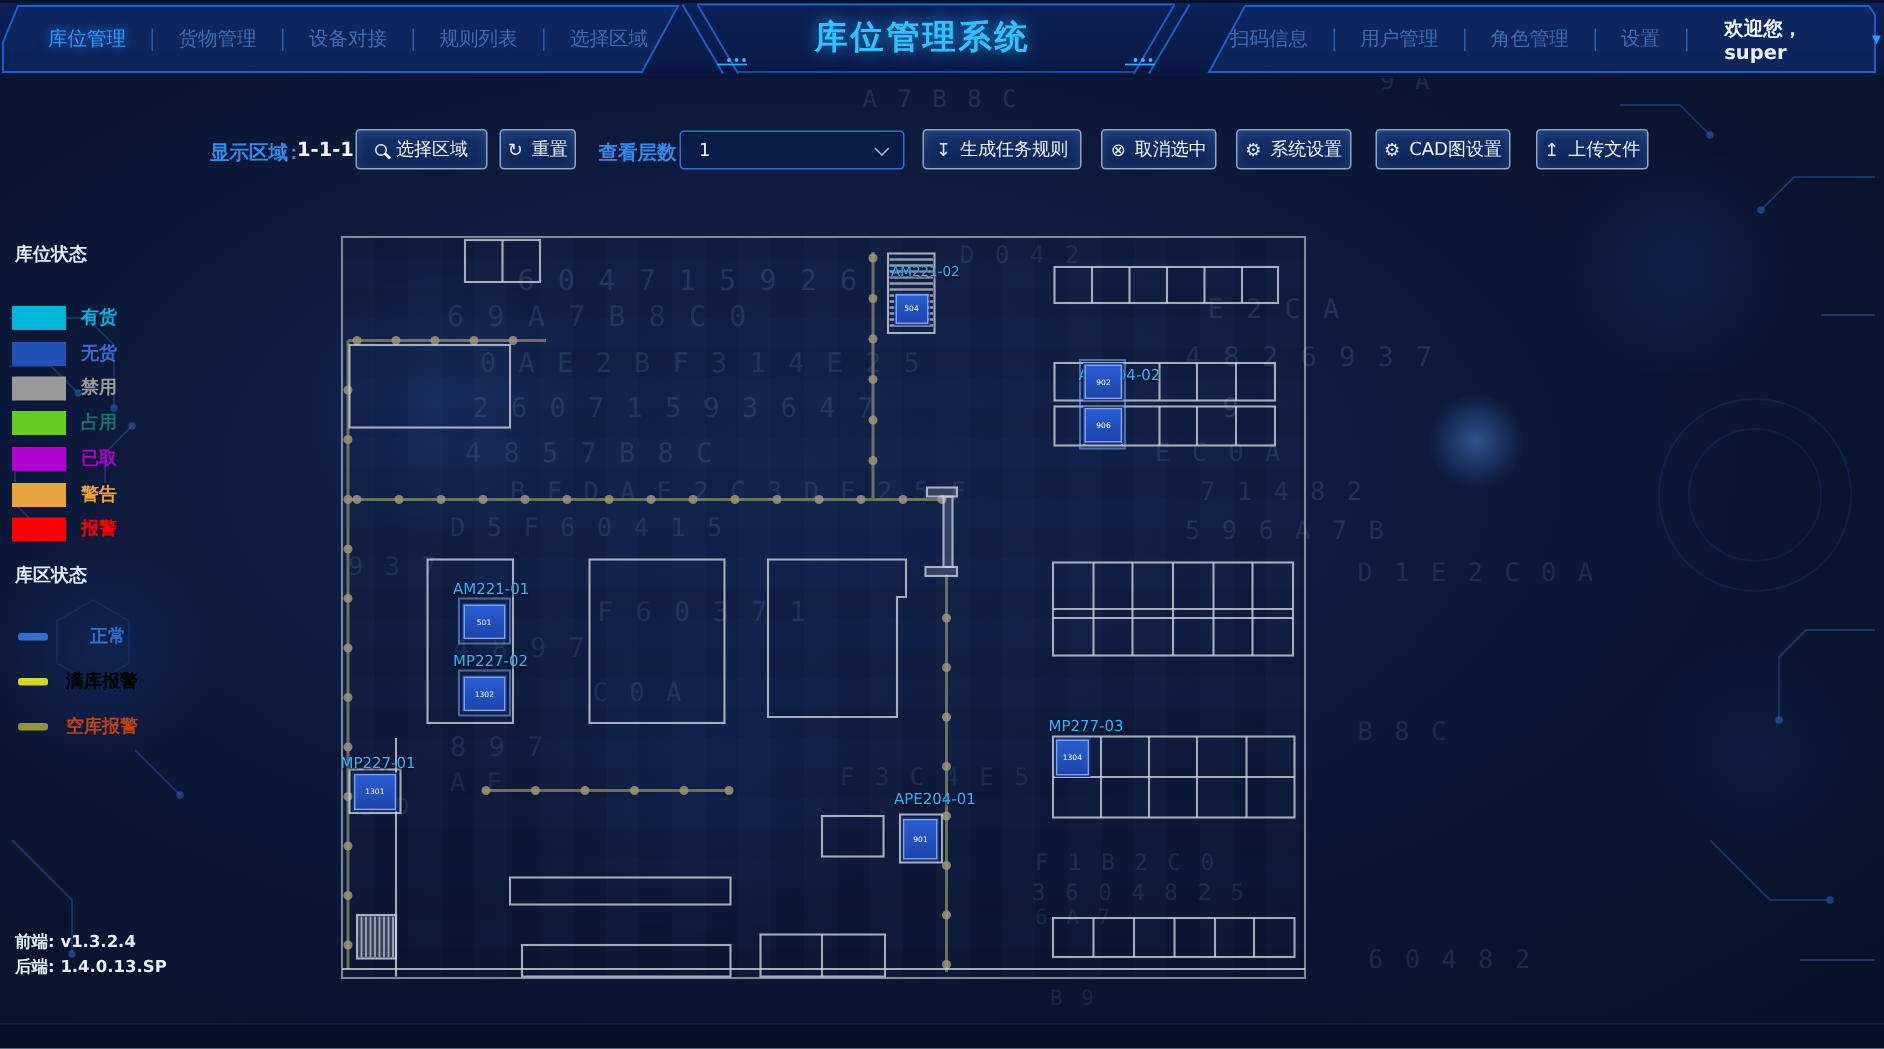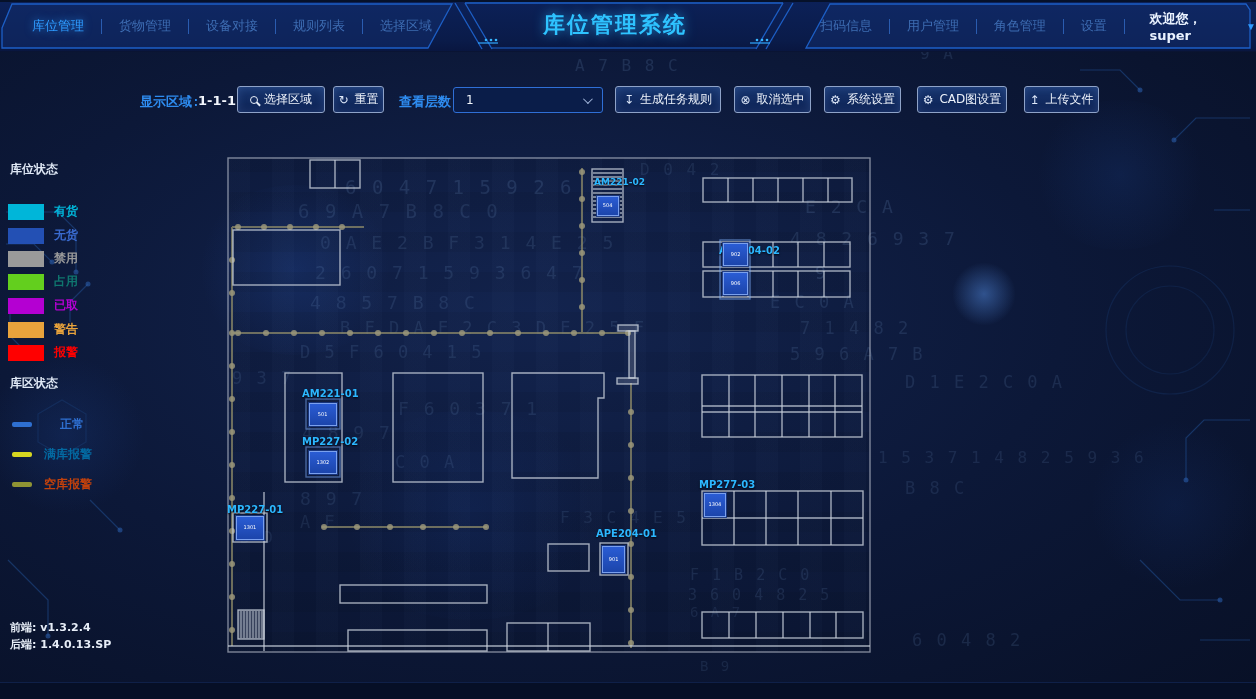--- a/index.html
+++ b/index.html
@@ -77,21 +77,21 @@
   #layer-select .val { font-size:12px; color:#f2f6fc; flex:1; }
   .chev { width:7px; height:7px; border-right:1.5px solid #9fb4d8; border-bottom:1.5px solid #9fb4d8; transform:rotate(45deg) translateY(-2px); }
   
   .panel-title { position:absolute; left:10px; font-size:12px; font-weight:bold; color:#dfe8f5; z-index:5; }
   .sw-row { position:absolute; left:8px; z-index:5; display:flex; align-items:center; }
   .sw-box { width:36px; height:16px; margin-right:10px; }
   .sw-line { width:20px; height:5px; border-radius:2px; margin-right:12px; }
   .sw-label { font-size:12px; font-weight:bold; white-space:nowrap; }
   
   .unit-label {
-    position:absolute; font-size:10px; font-weight:bold; color:#2cb7ff;
+    position:absolute; font-size:10px; font-weight:normal; color:#2cb7ff;
     white-space:nowrap; z-index:6; text-shadow:0 1px 2px rgba(0,0,0,.8); cursor:default;
   }
   .unit-cell {
     position:absolute; z-index:6; cursor:pointer;
     background:linear-gradient(180deg,#2a5cd4,#1c45ab);
     border:1px solid #7aa0ee; box-shadow:0 0 0 1px rgba(25,55,130,.9);
     display:flex; align-items:center; justify-content:center;
   }
   .unit-cell span { font-size:7px; transform:scale(.72); color:#fff; letter-spacing:0; }
   
@@ -125,21 +125,20 @@
     <span style="left: 310px; top: 292px; font-size: 18px; opacity: 0.14;">4 8   5     7     B 8     C</span>
     <span style="left: 770px; top: 292px; font-size: 17px; opacity: 0.15;">E   C 0 A</span>
     <span style="left: 340px; top: 318px; font-size: 17px; opacity: 0.15;">B F   D   A E 2 C   3 D   E 2 5 F</span>
     <span style="left: 800px; top: 318px; font-size: 17px; opacity: 0.15;">7 1 4 8 2</span>
     <span style="left: 300px; top: 342px; font-size: 17px; opacity: 0.14;">D   5 F 6 0 4   1 5</span>
     <span style="left: 790px; top: 344px; font-size: 17px; opacity: 0.15;">5 9   6   A 7   B</span>
     <span style="left: 232px; top: 368px; font-size: 17px; opacity: 0.13;">9 3 7</span>
     <span style="left: 905px; top: 372px; font-size: 17px; opacity: 0.14;">D 1   E 2 C 0 A</span>
     <span style="left: 398px; top: 398px; font-size: 18px; opacity: 0.14;">F   6 0 3 7 1</span>
     <span style="left: 302px; top: 422px; font-size: 18px; opacity: 0.13;">4 8     9   7</span>
-    <span style="left: 878px; top: 448px; font-size: 16px; opacity: 0.13;">1 5   3 7 1 4 8 2 5 9 3 6</span>
     <span style="left: 395px; top: 452px; font-size: 17px; opacity: 0.13;">C 0 A</span>
     <span style="left: 300px; top: 488px; font-size: 18px; opacity: 0.13;">8     9     7</span>
     <span style="left: 905px; top: 478px; font-size: 17px; opacity: 0.13;">B 8   C</span>
     <span style="left: 300px; top: 512px; font-size: 17px; opacity: 0.12;">A E</span>
     <span style="left: 240px; top: 528px; font-size: 16px; opacity: 0.12;">3 D</span>
     <span style="left: 560px; top: 508px; font-size: 16px; opacity: 0.13;">F 3 C 4 E   5</span>
     <span style="left: 690px; top: 566px; font-size: 15px; opacity: 0.14;">F   1 B   2 C 0</span>
     <span style="left: 688px; top: 586px; font-size: 15px; opacity: 0.14;">3 6 0 4 8 2 5</span>
     <span style="left: 690px; top: 604px; font-size: 14px; opacity: 0.12;">6   A 7</span>
     <span style="left: 912px; top: 630px; font-size: 17px; opacity: 0.14;">6 0 4 8 2</span>
@@ -478,21 +477,21 @@
   <span class="sw-label" style="color: rgb(255, 0, 0);">报警</span>
 </div>
 
 <div class="panel-title" style="top:375px;">库区状态</div>
 <div class="sw-row" style="top:416px; left:12px;">
   <div class="sw-line" style="background: rgb(46, 111, 208);"></div>
   <span class="sw-label" style="margin-left: 16px; color: rgb(46, 111, 208);">正常</span>
 </div>
 <div class="sw-row" style="top:446px; left:12px;">
   <div class="sw-line" style="background: rgb(214, 214, 33);"></div>
-  <span class="sw-label" style="color: #0369a1;">满库报警</span>
+  <span class="sw-label" style="color: #000000;">满库报警</span>
 </div>
 <div class="sw-row" style="top:476px; left:12px;">
   <div class="sw-line" style="background: rgb(143, 148, 52);"></div>
   <span class="sw-label" style="color: #c2410c;">空库报警</span>
 </div>
 
 <div class="unit-label" style="left:594px; top:177px; font-size:9px;">AM221-02</div>
 <div class="unit-cell" style="left:597px; top:196px; width:22px; height:20px;">
     <span>504</span>
   </div>

